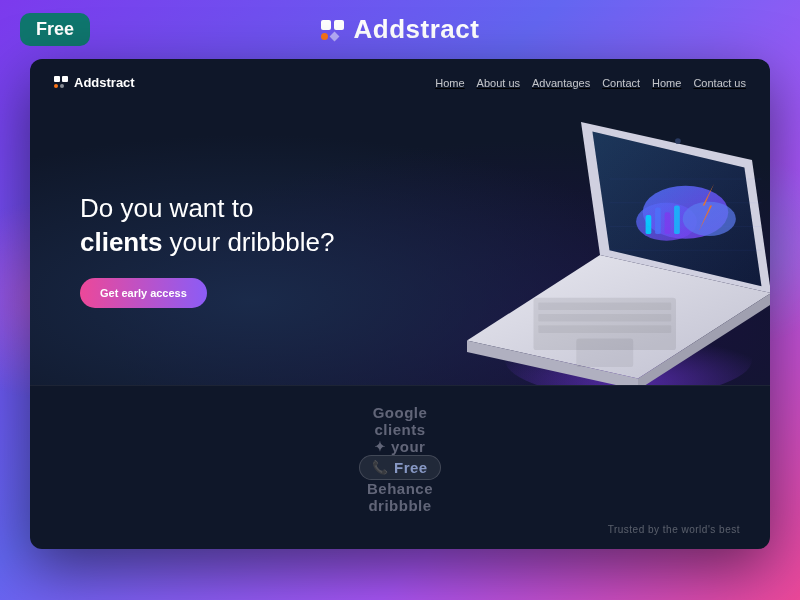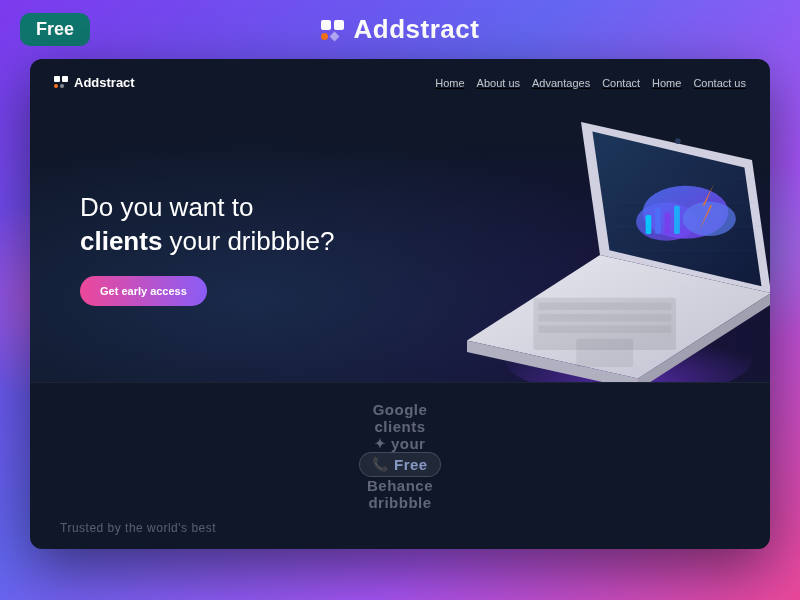--- a/index.html
+++ b/index.html
@@ -206,23 +206,23 @@
       background: rgba(255,255,255,0.08);
       border: 1px solid rgba(255,255,255,0.15);
       border-radius: 20px;
       padding: 3px 12px;
       color: rgba(180,200,255,0.7);
     }
     .brand-icon {
       font-size: 13px;
     }
     .trusted-text {
-      text-align: left;
+      text-align: right;
       color: rgba(255,255,255,0.3);
-      font-size: 12px;
+      font-size: 10px;
       padding: 4px 0 8px;
       letter-spacing: 0.5px;
     }
 
     
     .bg-glow-left {
       position: fixed;
       left: -60px;
       top: 200px;
       width: 200px;

